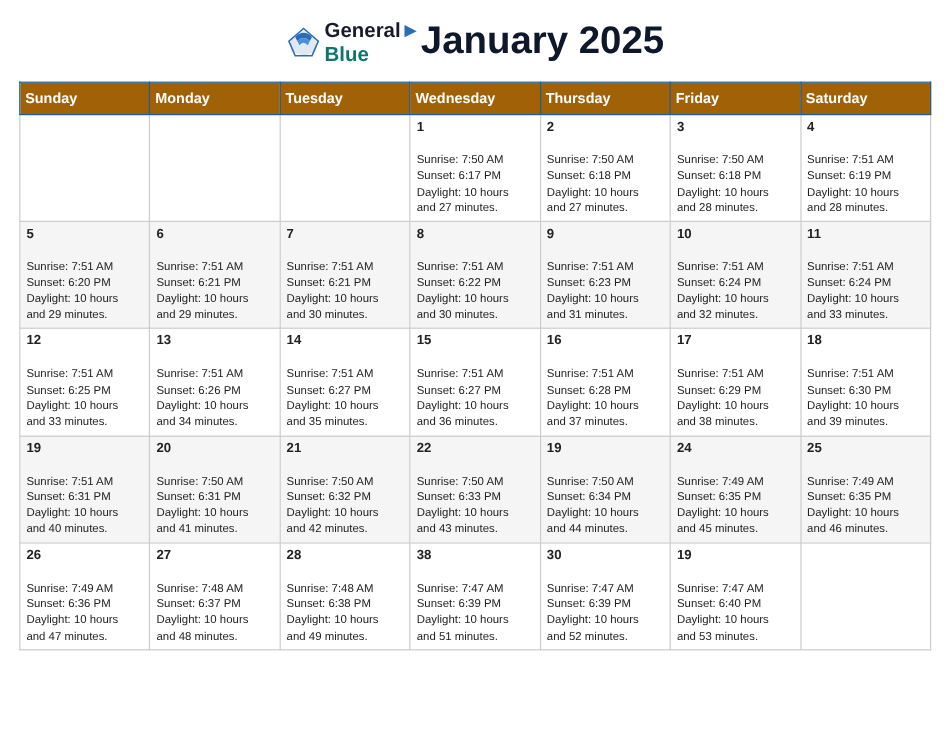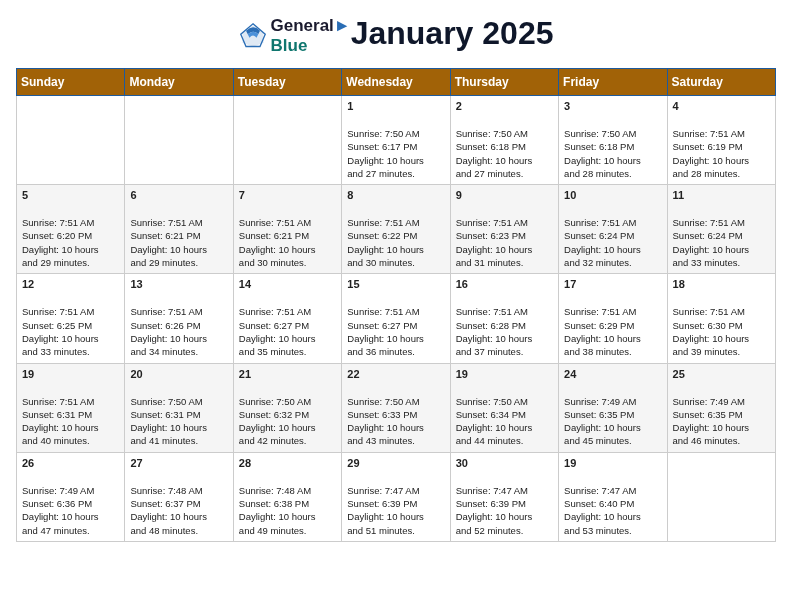--- a/index.html
+++ b/index.html
@@ -233,21 +233,21 @@
         </td>
         <td>
           <span class="day-number">27</span>
           <div class="cell-text">Sunrise: 7:48 AM<br>Sunset: 6:37 PM<br>Daylight: 10 hours<br>and 48 minutes.</div>
         </td>
         <td>
           <span class="day-number">28</span>
           <div class="cell-text">Sunrise: 7:48 AM<br>Sunset: 6:38 PM<br>Daylight: 10 hours<br>and 49 minutes.</div>
         </td>
         <td>
-          <span class="day-number">29</span>
+          <span class="day-number">38</span>
           <div class="cell-text">Sunrise: 7:47 AM<br>Sunset: 6:39 PM<br>Daylight: 10 hours<br>and 51 minutes.</div>
         </td>
         <td>
           <span class="day-number">30</span>
           <div class="cell-text">Sunrise: 7:47 AM<br>Sunset: 6:39 PM<br>Daylight: 10 hours<br>and 52 minutes.</div>
         </td>
         <td>
           <span class="day-number">19</span>
           <div class="cell-text">Sunrise: 7:47 AM<br>Sunset: 6:40 PM<br>Daylight: 10 hours<br>and 53 minutes.</div>
         </td>

